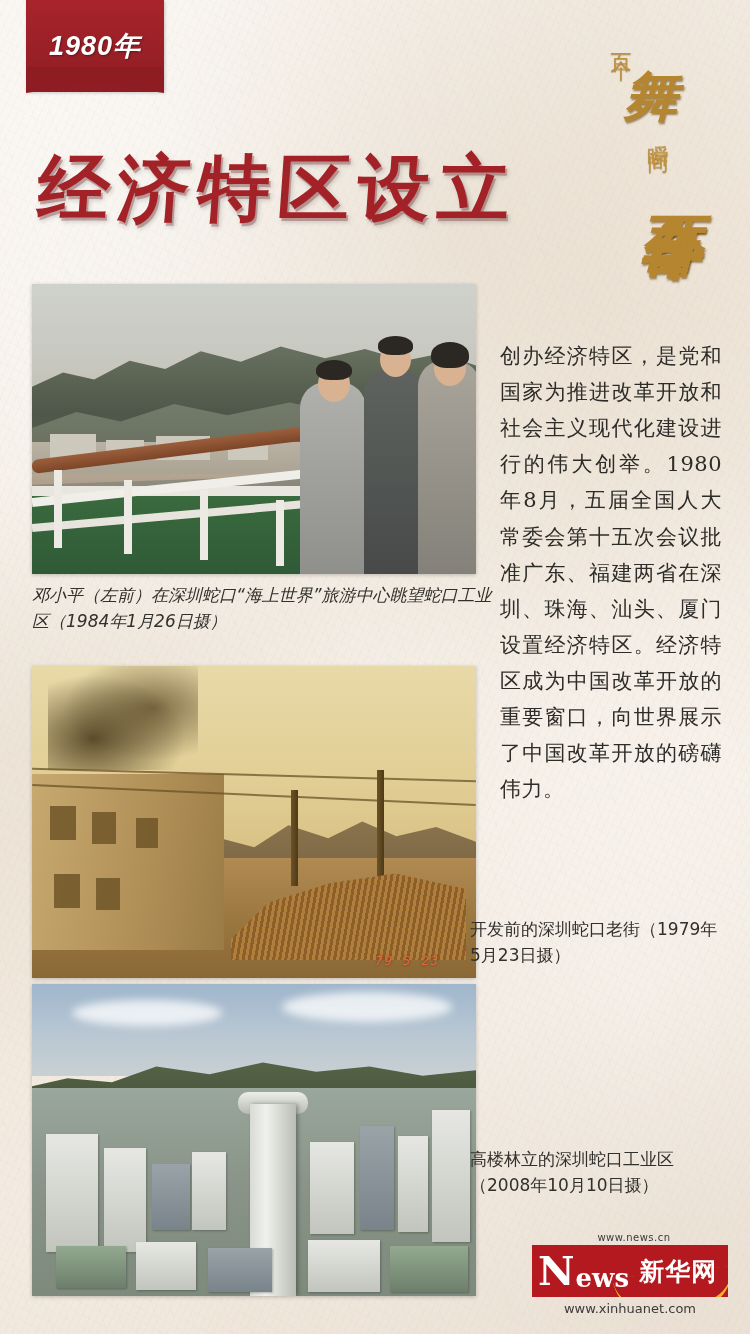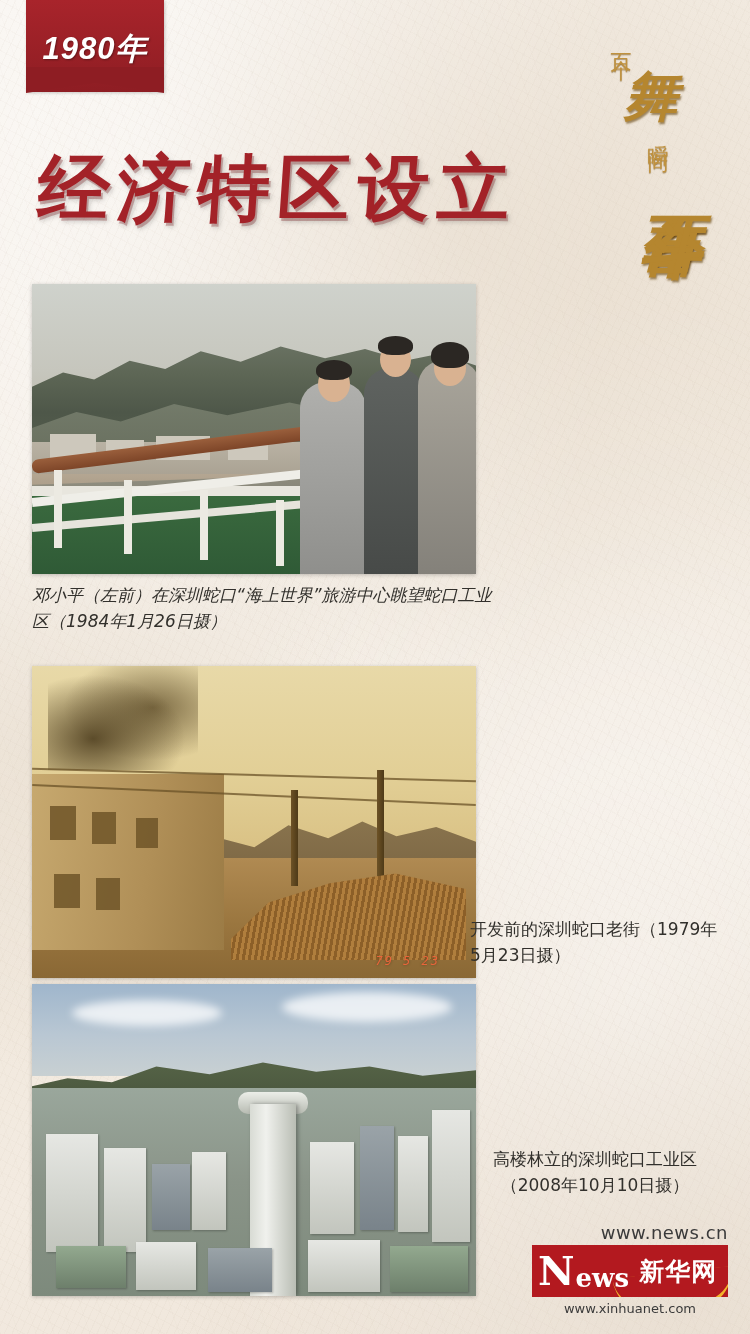--- a/index.html
+++ b/index.html
@@ -65,21 +65,21 @@
     bottom: -1px;
     width: 138px;
     height: 26px;
     background: linear-gradient(180deg, #8e1d23 0%, #8e1d23 100%);
     clip-path: polygon(0 0, 100% 0, 100% 100%, 50% 62%, 0 100%);
   }
   .year-ribbon .year-text {
     position: relative;
     z-index: 2;
     margin-top: 28px;
-    font-size: 31px;
+    font-size: 27px;
     font-weight: bold;
     letter-spacing: 1px;
     font-style: italic;
     text-shadow: 1px 1px 2px rgba(0,0,0,0.35);
     font-family: "Liberation Sans", sans-serif;
   }
 
   
   .main-title {
     position: absolute;
@@ -208,21 +208,21 @@
   
   .caption {
     position: absolute;
     font-family: "DejaVu Sans", "Liberation Sans", sans-serif;
     font-size: 17px;
     line-height: 1.55;
     color: #32302c;
   }
   .cap-1 { left: 32px; top: 582px; width: 460px; font-style: italic; }
   .cap-2 { right: 30px; top: 916px; width: 250px; text-align: left; }
-  .cap-3 { right: 30px; top: 1146px; width: 250px; text-align: center; }
+  .cap-3 { right: 30px; top: 1146px; width: 250px; text-align: left; }
 
   
   .body-text {
     position: absolute;
     left: 500px;
     top: 338px;
     width: 222px;
     font-family: "DejaVu Serif", "Liberation Serif", serif;
     font-size: 21px;
     line-height: 1.72;
@@ -234,24 +234,24 @@
   
   .logo-box {
     position: absolute;
     right: 22px;
     bottom: 18px;
     width: 196px;
     text-align: center;
   }
   .logo-url-top {
     font-family: "DejaVu Sans", sans-serif;
-    font-size: 18px;
+    font-size: 10px;
     color: #3a3a3a;
     letter-spacing: 0.5px;
-    text-align: right;
+    text-align: center;
     padding-left: 8px;
     margin-bottom: 2px;
     margin-top: 16px;
   }
   .logo-main {
     position: relative;
     background: #b3191f;
     height: 52px;
     display: flex;
     align-items: center;
@@ -396,20 +396,21 @@
     <div class="p3-b" style="left:400px; top:126px; width:38px; height:132px;"></div>
     <div class="p3-b green" style="left:24px; top:262px; width:70px; height:42px;"></div>
     <div class="p3-b" style="left:104px; top:258px; width:60px; height:48px;"></div>
     <div class="p3-b dark" style="left:176px; top:264px; width:64px; height:44px;"></div>
     <div class="p3-b" style="left:276px; top:256px; width:72px; height:52px;"></div>
     <div class="p3-b green" style="left:358px; top:262px; width:78px; height:46px;"></div>
   </div>
 
   <div class="caption cap-3">高楼林立的深圳蛇口工业区（2008年10月10日摄）</div>
 
+  <div class="body-text">创办经济特区，是党和国家为推进改革开放和社会主义现代化建设进行的伟大创举。1980年8月，五届全国人大常委会第十五次会议批准广东、福建两省在深圳、珠海、汕头、厦门设置经济特区。经济特区成为中国改革开放的重要窗口，向世界展示了中国改革开放的磅礴伟力。</div>
 
   <div class="logo-box">
     <div class="logo-url-top">www.news.cn</div>
     <div class="logo-main">
       <span class="logo-n">N</span>
       <span class="logo-ews">ews</span>
       <span class="logo-cn">新华网</span>
       <span class="logo-swoosh"></span>
     </div>
     <div class="logo-url-bot">www.xinhuanet.com</div>

